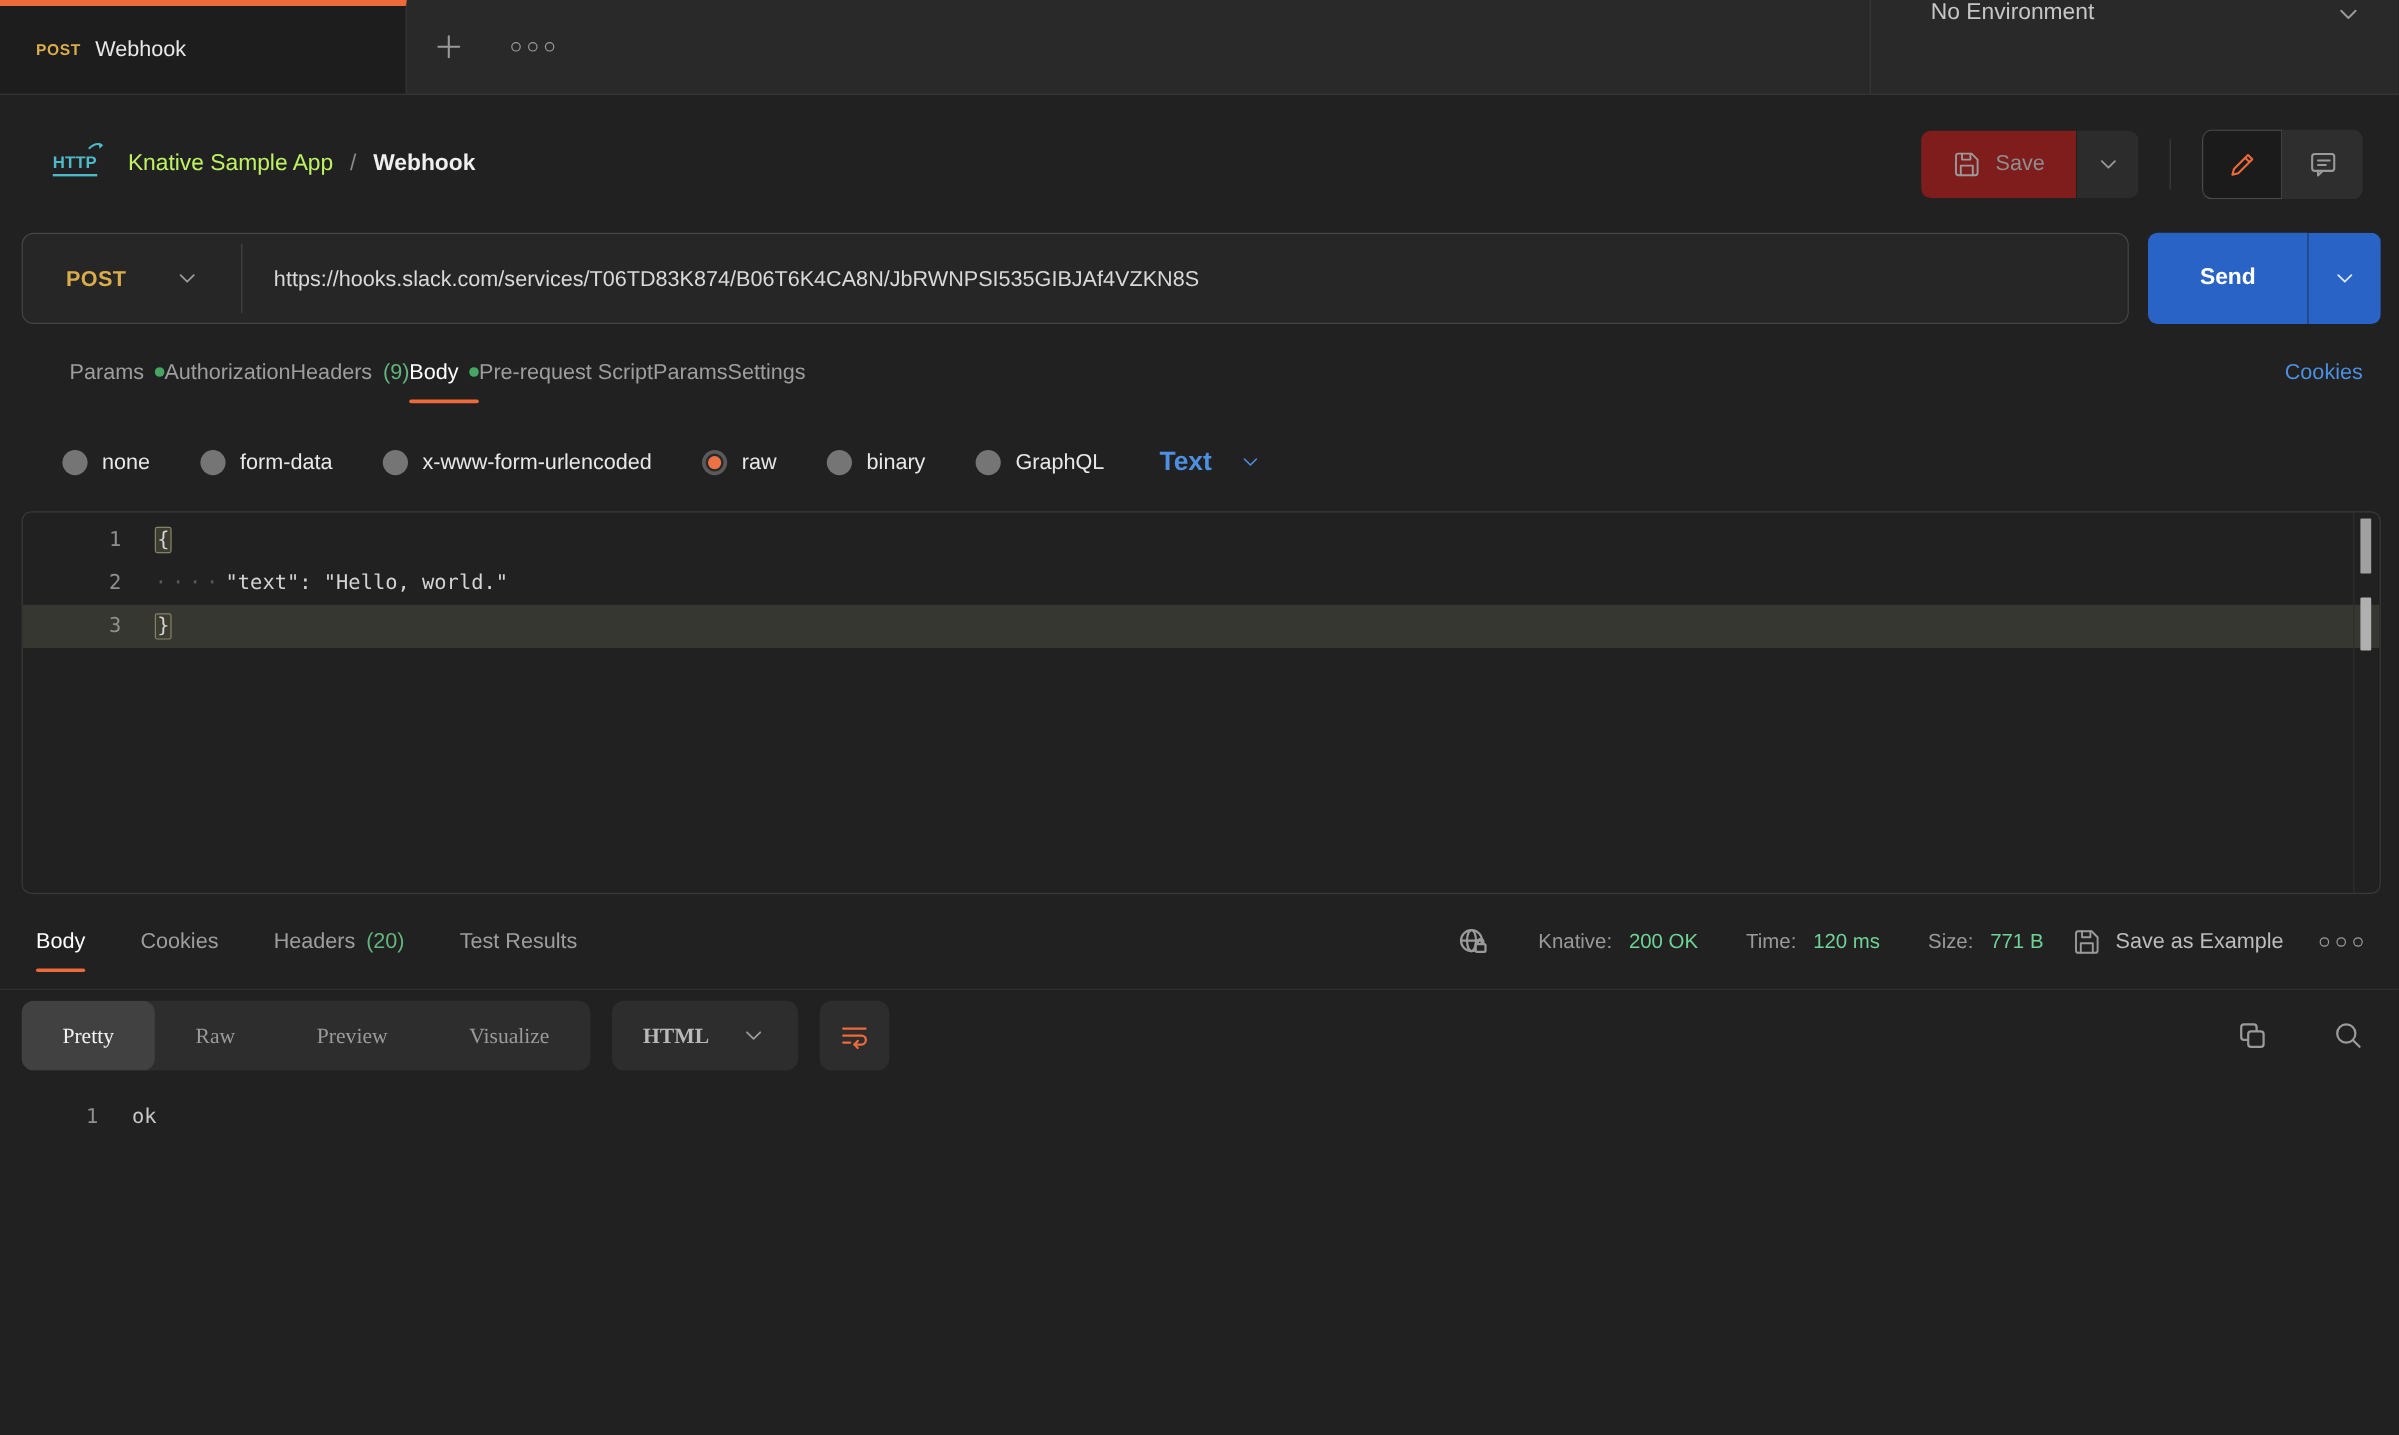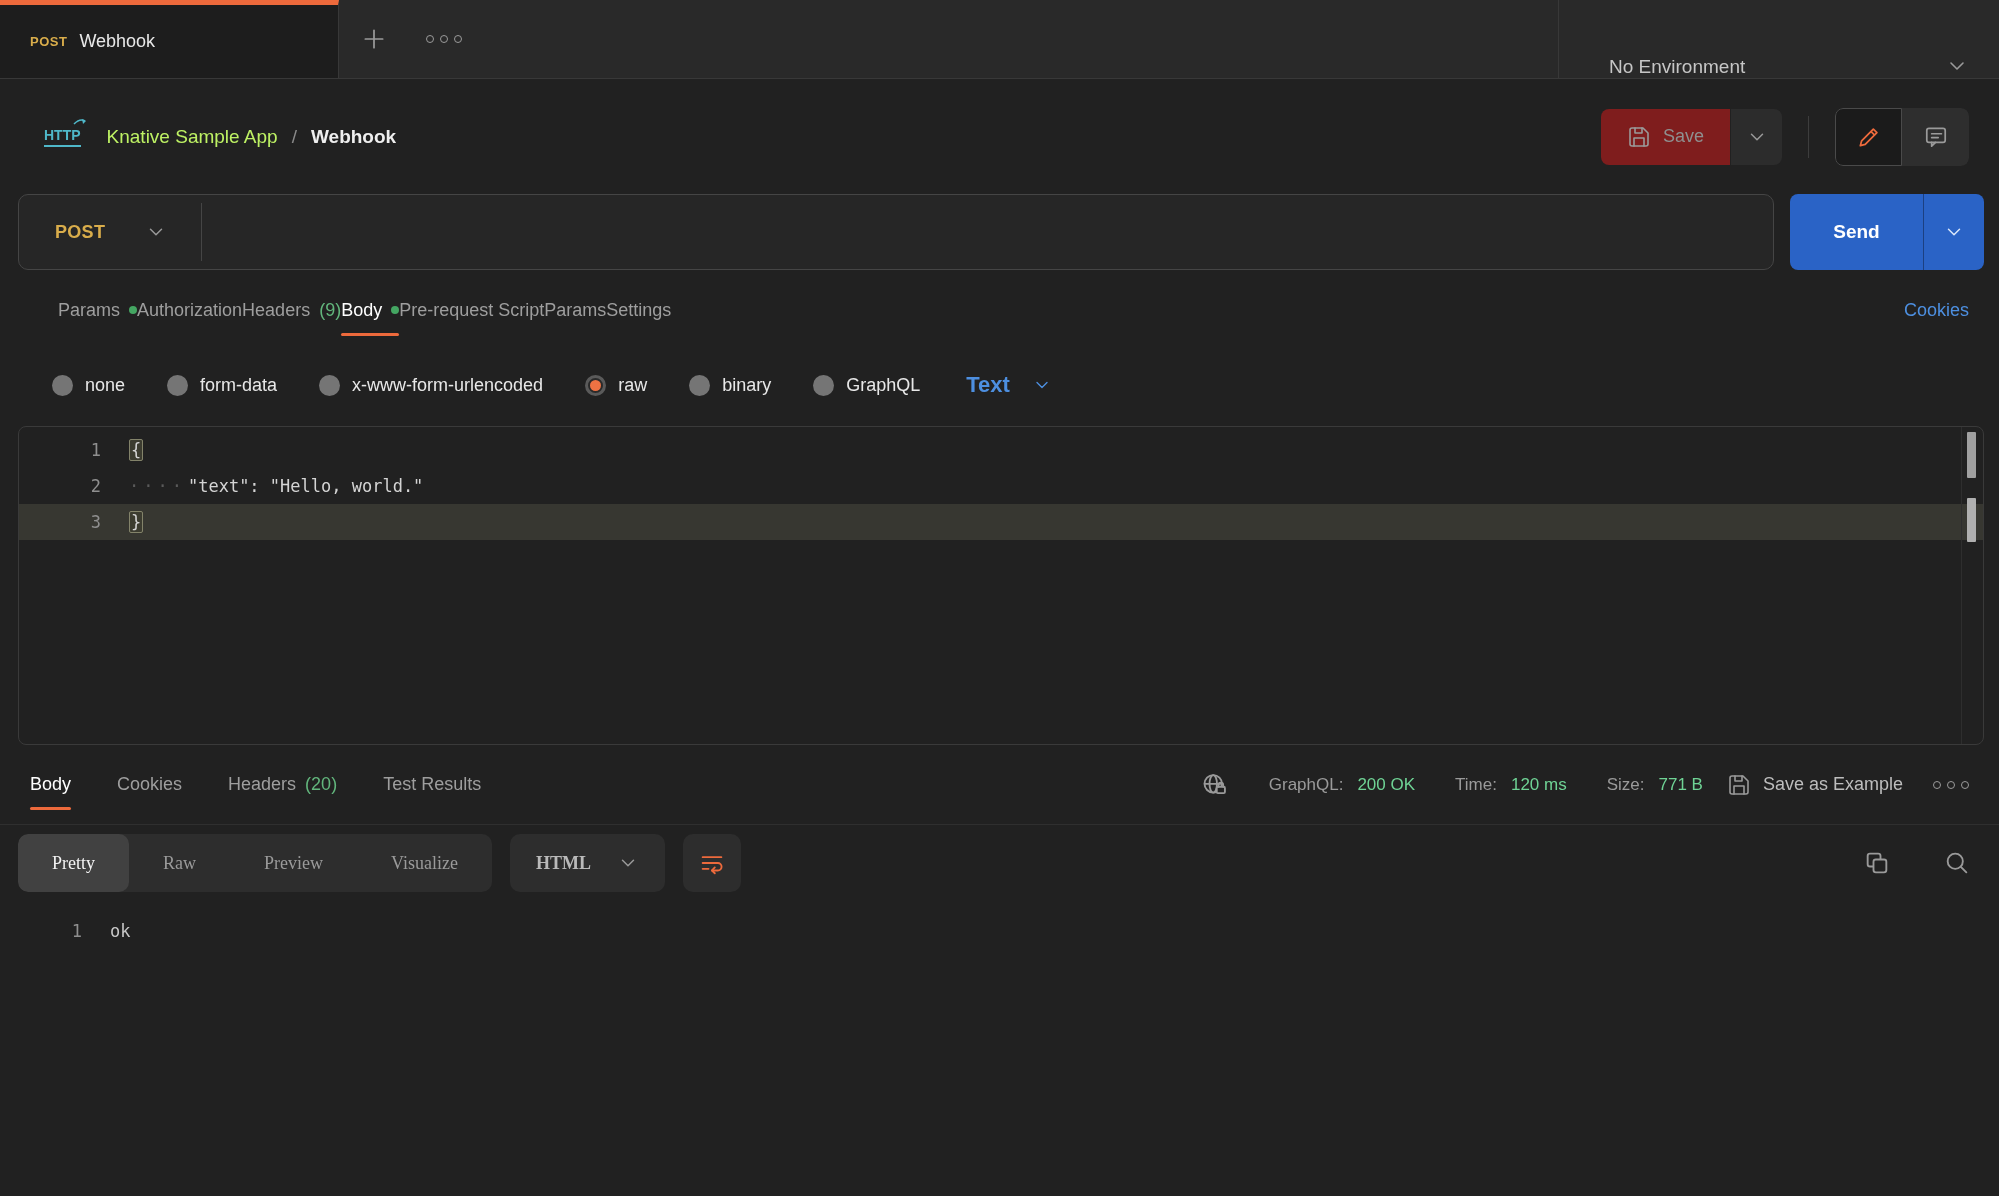--- a/index.html
+++ b/index.html
@@ -8,21 +8,21 @@
   .app { width:1999px; height:964px; display:flex; flex-direction:column; background:#212121; color:#c9c9c9; }
 
   
   .tabstrip { height:79px; background:#292929; display:flex; align-items:stretch; border-bottom:1px solid #383838; flex:0 0 auto; }
   .req-tab { width:339px; background:#1d1d1d; border-top:5px solid #ED6A3C; border-right:1px solid #383838;
              display:flex; align-items:center; padding-left:30px; gap:12px; cursor:pointer; }
   .req-tab .m { color:#D9AD4B; font-size:13px; font-weight:700; letter-spacing:.5px; }
   .req-tab .t { color:#e8e8e8; font-size:18px; }
   .strip-btn { width:70px; display:flex; align-items:center; justify-content:center; color:#9a9a9a; }
   .strip-spacer { flex:1; }
-  .env { width:441px; border-left:1px solid #383838; display:flex; align-items:flex-end; padding:0 30px 0 50px; }
+  .env { width:441px; border-left:1px solid #383838; display:flex; align-items:flex-start; padding:0 30px 0 50px; }
   .env .label { color:#c6c6c6; font-size:19px; flex:1; }
 
   svg { display:block; }
   .ic { stroke:#9a9a9a; fill:none; stroke-width:1.6; stroke-linecap:round; stroke-linejoin:round; }
   .ic-orange { stroke:#ED6A3C; }
 
   .dots3 { display:flex; gap:6px; }
   .dots3 i { width:8px; height:8px; border:1.8px solid #9a9a9a; border-radius:50%; display:block; }
 
   
@@ -183,20 +183,21 @@
 
   <div class="url-row">
     <div class="url-bar">
       <div class="method">
         <span class="mm">POST</span>
         <svg class="ic" width="22" height="22" viewBox="0 0 24 24">
             <polyline points="6 9 12 15 18 9"></polyline>
           </svg>
       </div>
       <div class="url-div"></div>
+      <div class="url-text">https://hooks.slack.com/services/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</div>
     </div>
     <div class="send-group">
       <div class="btn-send">Send</div>
       <div class="btn-send-chev">
         <svg class="ic" width="22" height="22" viewBox="0 0 24 24">
             <polyline points="6 9 12 15 18 9"></polyline>
           </svg>
       </div>
     </div>
   </div>
@@ -303,21 +304,21 @@
     </div>
     <div class="resp-meta">
       <svg class="ic" width="28" height="28" viewBox="0 0 24 24">
         <circle cx="10.5" cy="11" r="7.5"></circle>
         <ellipse cx="10.5" cy="11" rx="3.2" ry="7.5"></ellipse>
         <path d="M3.2 11h14.6"></path>
         <rect x="13.5" y="13.5" width="7" height="5.5" rx="1" fill="#212121"></rect>
         <path d="M15 13.5v-1.5a2 2 0 0 1 4 0v1.5"></path>
       </svg>
       <span class="meta-gap"></span>
-      <span>GraphQL:</span>
+      <span>Knative:</span>
       <span class="mv">200 OK</span>
       <span class="meta-gap"></span>
       <span>Time:</span>
       <span class="mv">120 ms</span>
       <span class="meta-gap"></span>
       <span>Size:</span>
       <span class="mv">771 B</span>
       <div class="sae">
         <svg class="ic" width="24" height="24" viewBox="0 0 24 24">
           <path d="M5 3h11l5 5v11a2 2 0 0 1-2 2H5a2 2 0 0 1-2-2V5a2 2 0 0 1 2-2z"></path>

